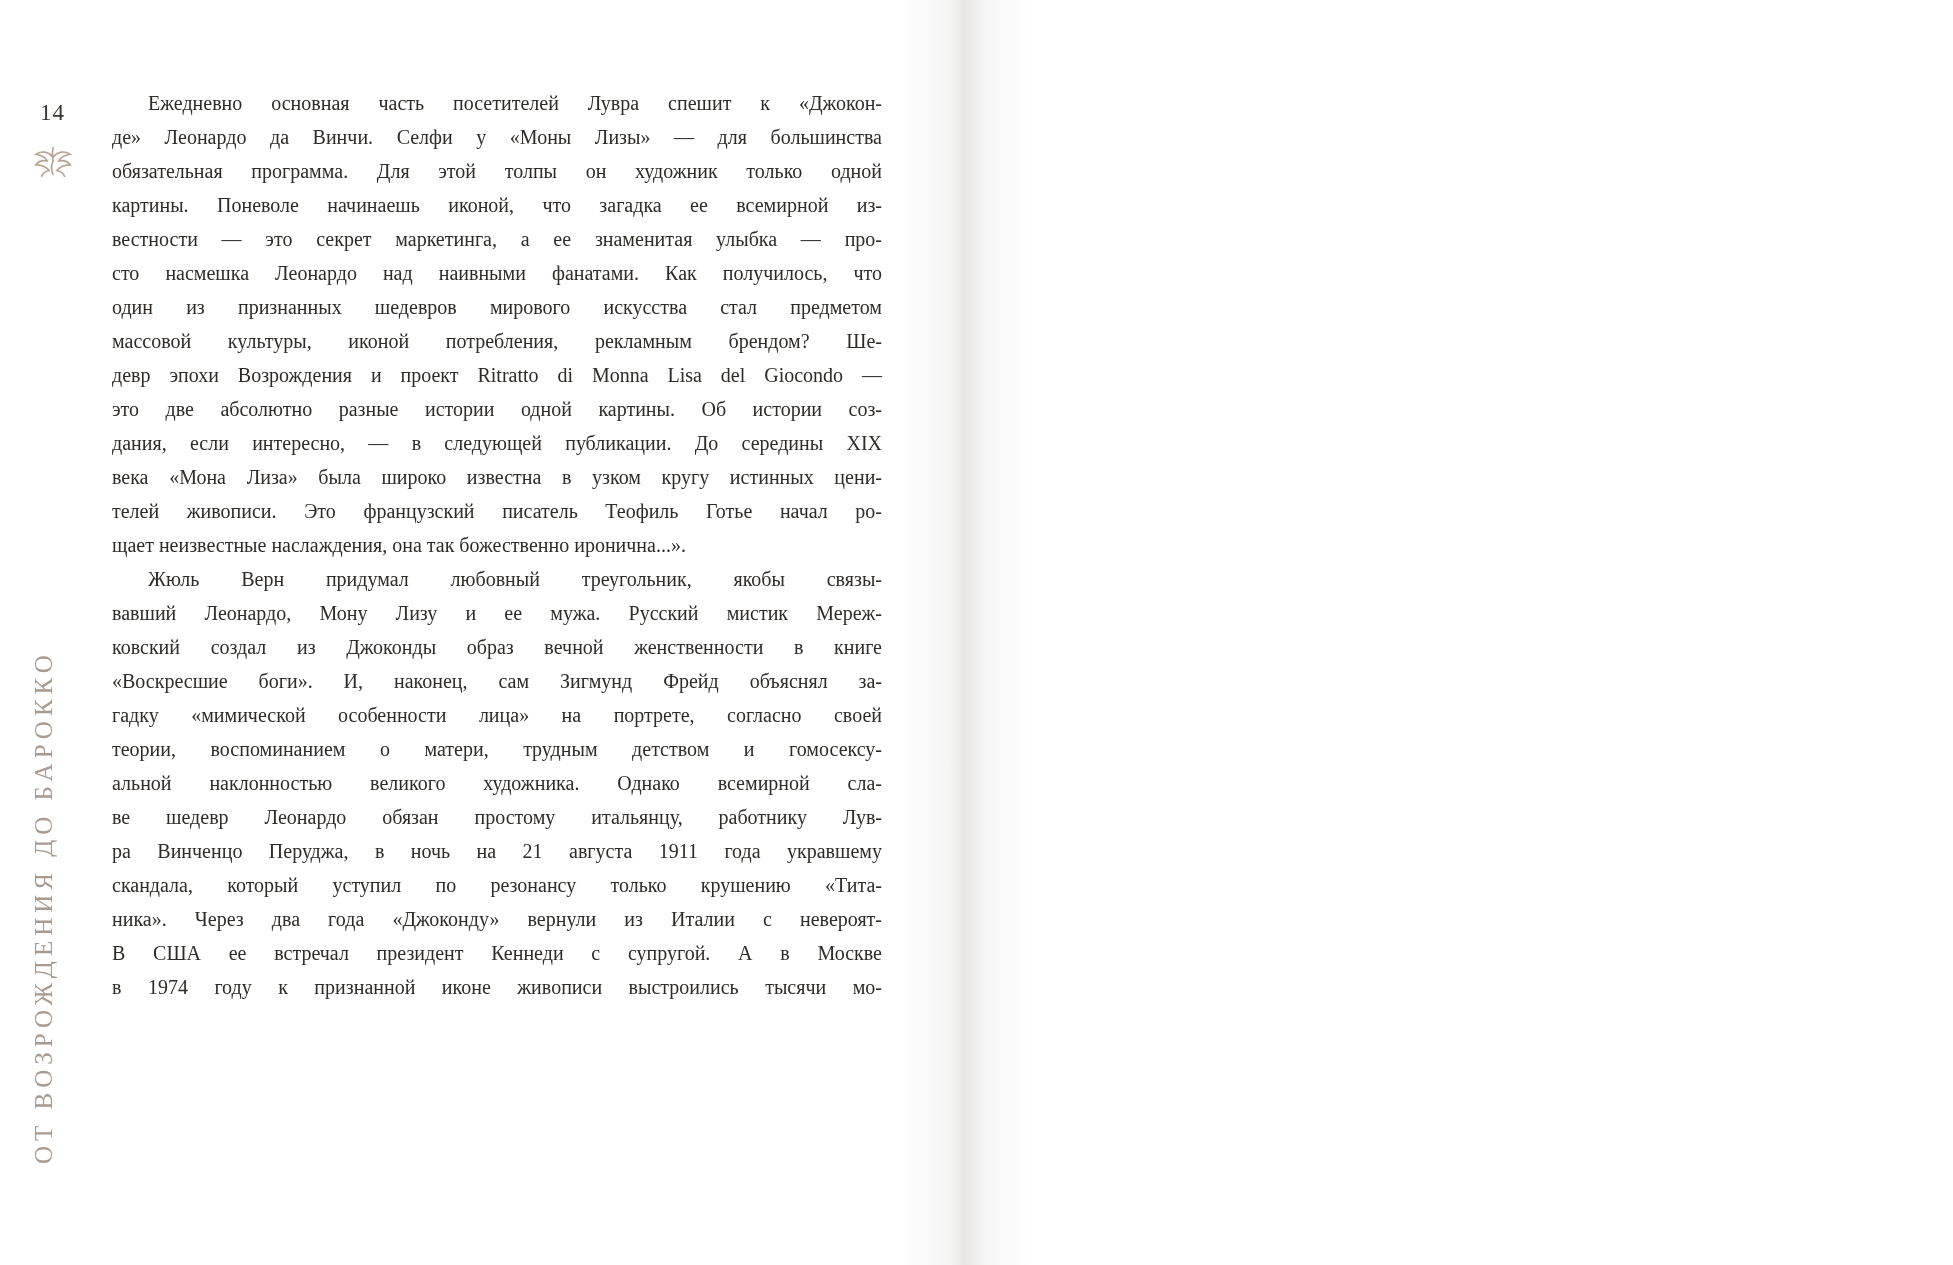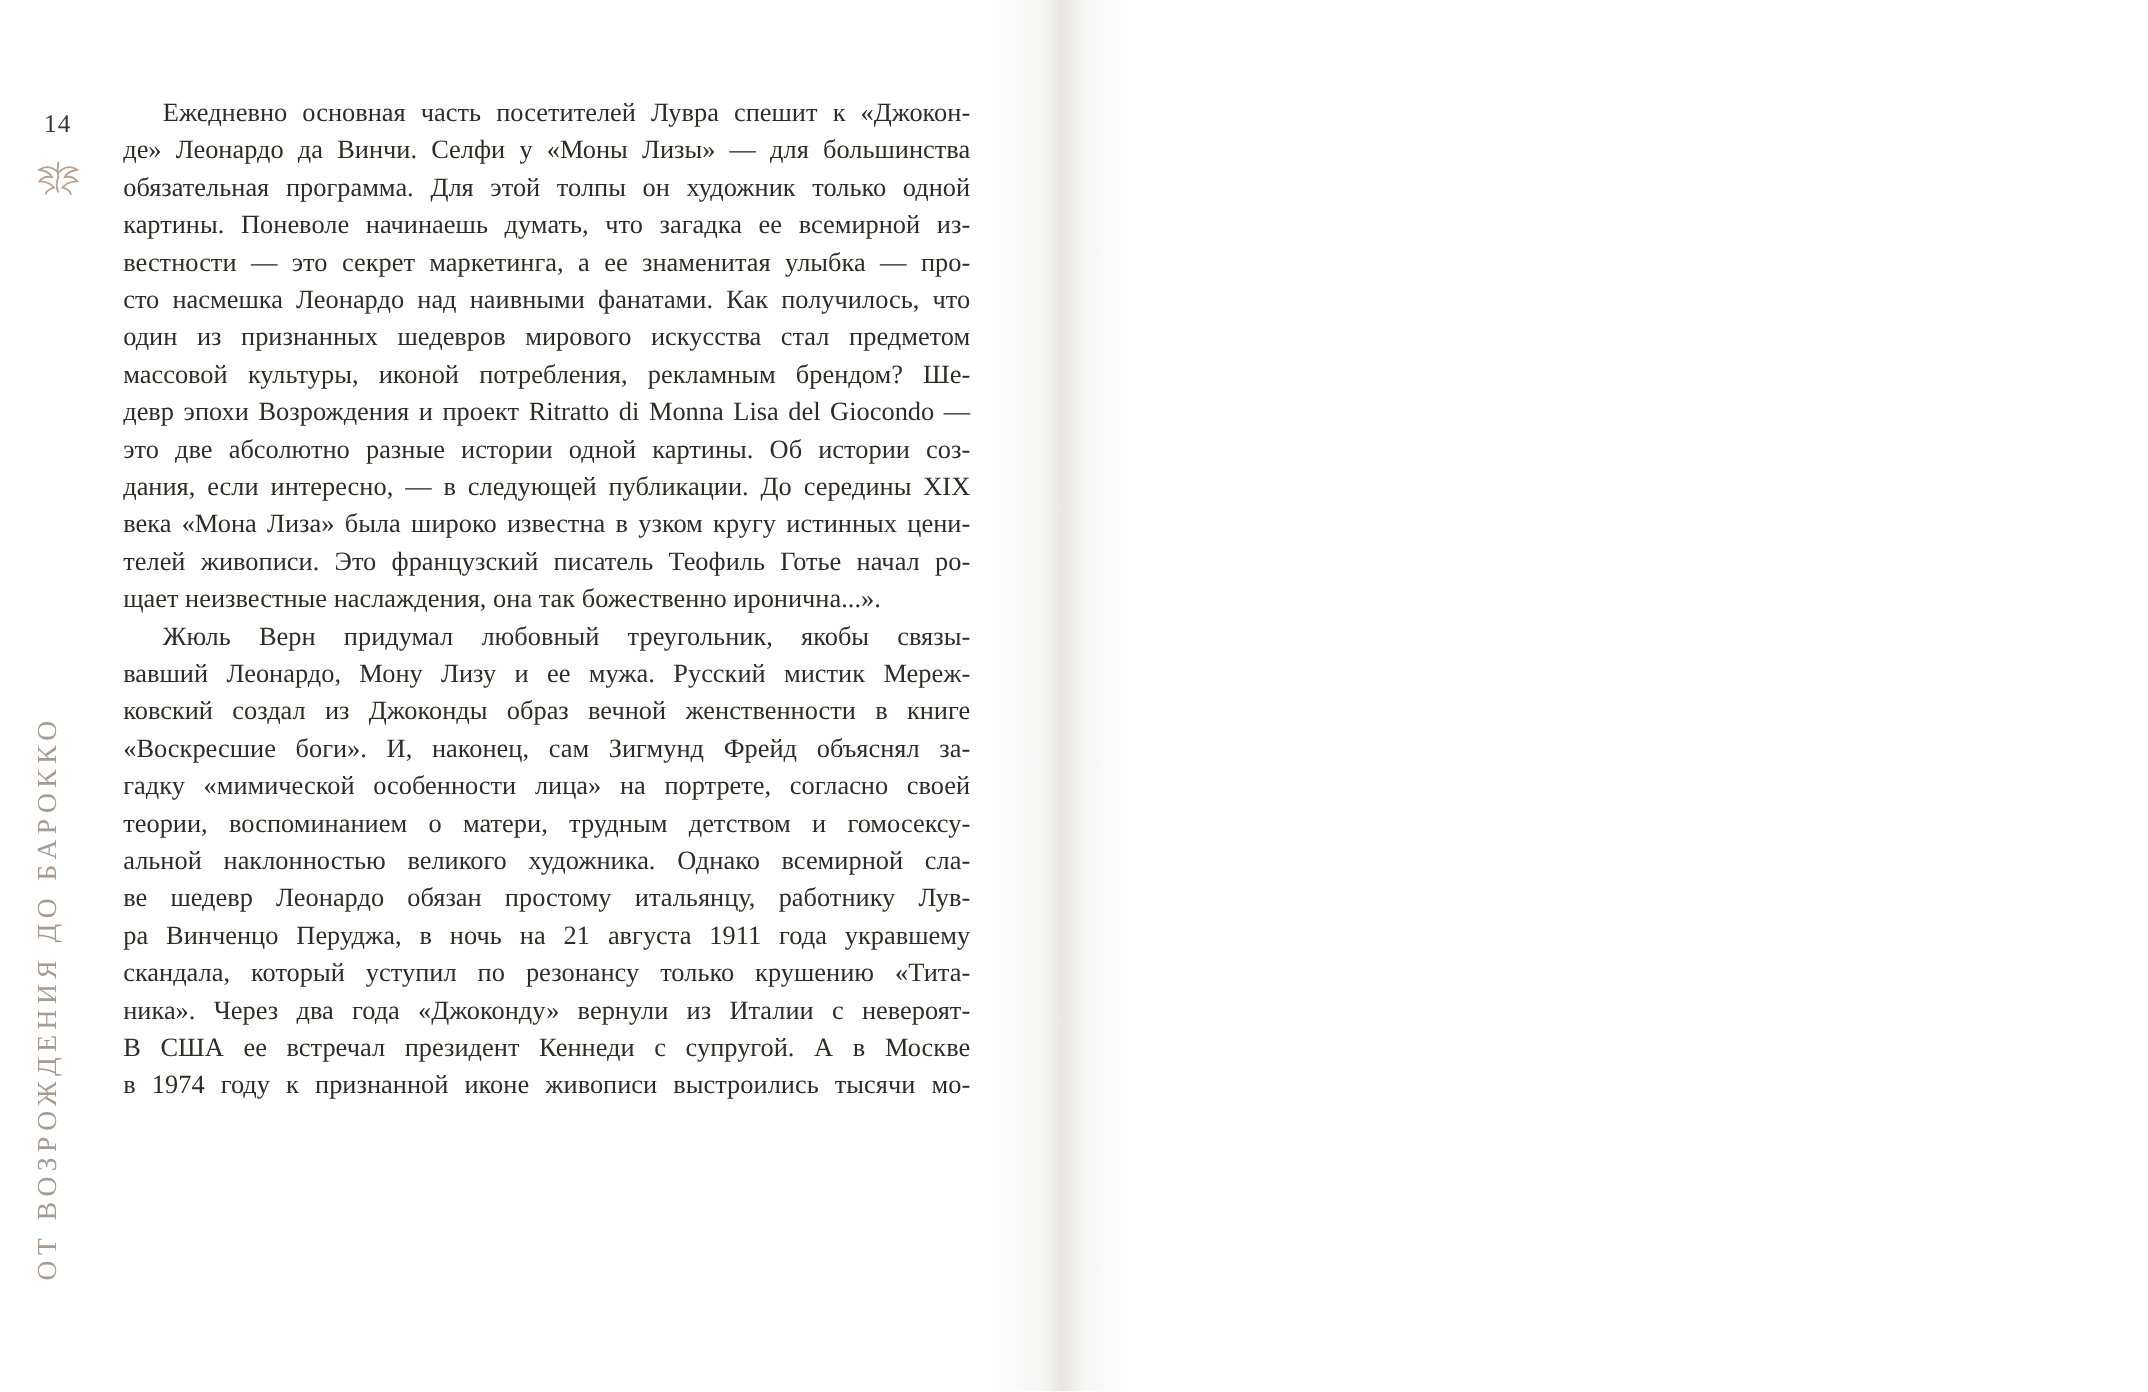--- a/index.html
+++ b/index.html
@@ -49,21 +49,21 @@
     writing-mode:vertical-rl;
     transform:rotate(180deg);
     font-size:25px;
     letter-spacing:5px;
     color:var(--margin-ink);
     white-space:nowrap;
     text-align:center;
   }
   .running-left{left:30px;top:645px;height:525px;}
 
-  .text-col{position:absolute;font-size:24px;line-height:34px;}
+  .text-col{position:absolute;font-size:20px;line-height:34px;}
   .col-left{left:112px;top:86px;width:770px;}
 
   .line{
     text-align:justify;
     text-align-last:justify;
     white-space:normal;
   }
   .para.end .line.last{text-align-last:left;}
   .line.first{text-indent:36px;}
 </style>
@@ -82,21 +82,21 @@
     </svg>
   </div>
 
   <div class="running-title running-left">ОТ ВОЗРОЖДЕНИЯ ДО БАРОККО</div>
 
   <div class="text-col col-left">
     <div class="para end">
         <div class="line first">Ежедневно основная часть посетителей Лувра спешит к «Джокон-</div>
         <div class="line">де» Леонардо да Винчи. Селфи у «Моны Лизы» — для большинства</div>
         <div class="line">обязательная программа. Для этой толпы он художник только одной</div>
-        <div class="line">картины. Поневоле начинаешь думать, что загадка ее всемирной из-</div>
+        <div class="line">картины. Поневоле начинаешь иконой, что загадка ее всемирной из-</div>
         <div class="line">вестности — это секрет маркетинга, а ее знаменитая улыбка — про-</div>
         <div class="line">сто насмешка Леонардо над наивными фанатами. Как получилось, что</div>
         <div class="line">один из признанных шедевров мирового искусства стал предметом</div>
         <div class="line">массовой культуры, иконой потребления, рекламным брендом? Ше-</div>
         <div class="line">девр эпохи Возрождения и проект Ritratto di Monna Lisa del Giocondo —</div>
         <div class="line">это две абсолютно разные истории одной картины. Об истории соз-</div>
         <div class="line">дания, если интересно, — в следующей публикации. До середины XIX</div>
         <div class="line">века «Мона Лиза» была широко известна в узком кругу истинных цени-</div>
         <div class="line">телей живописи. Это французский писатель Теофиль Готье начал ро-</div>
         <div class="line last">щает неизвестные наслаждения, она так божественно иронична...».</div>

